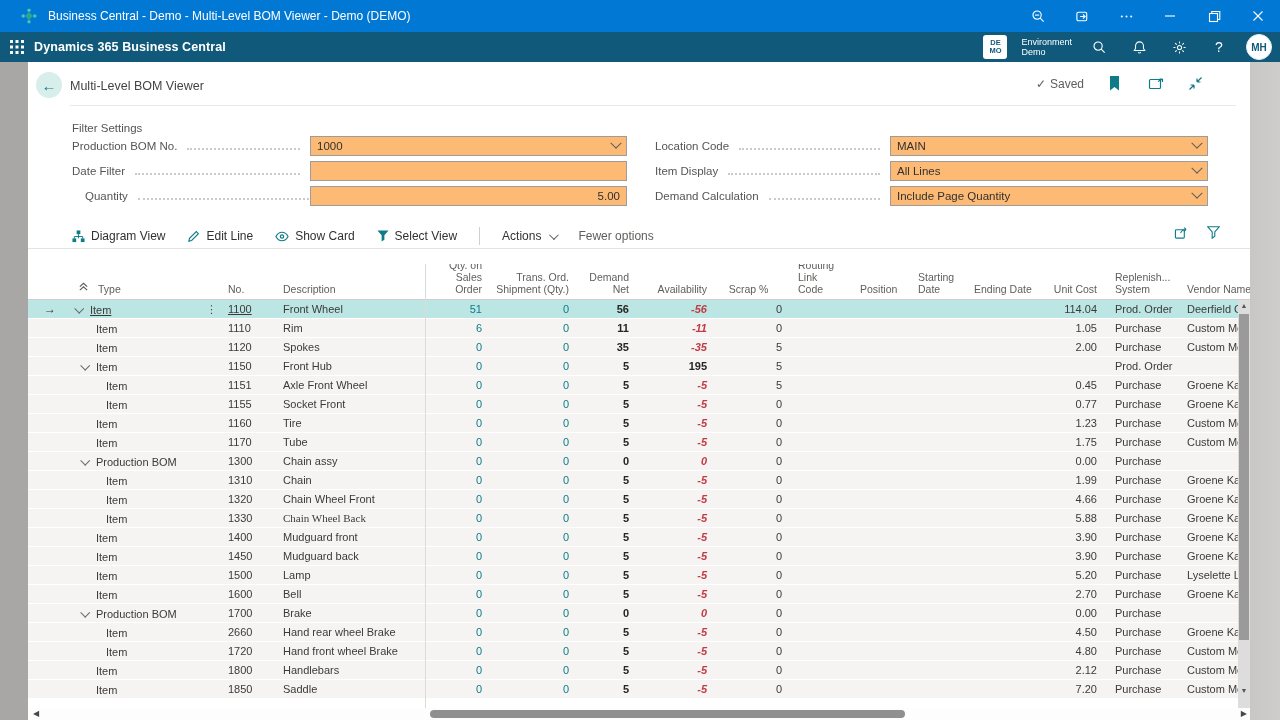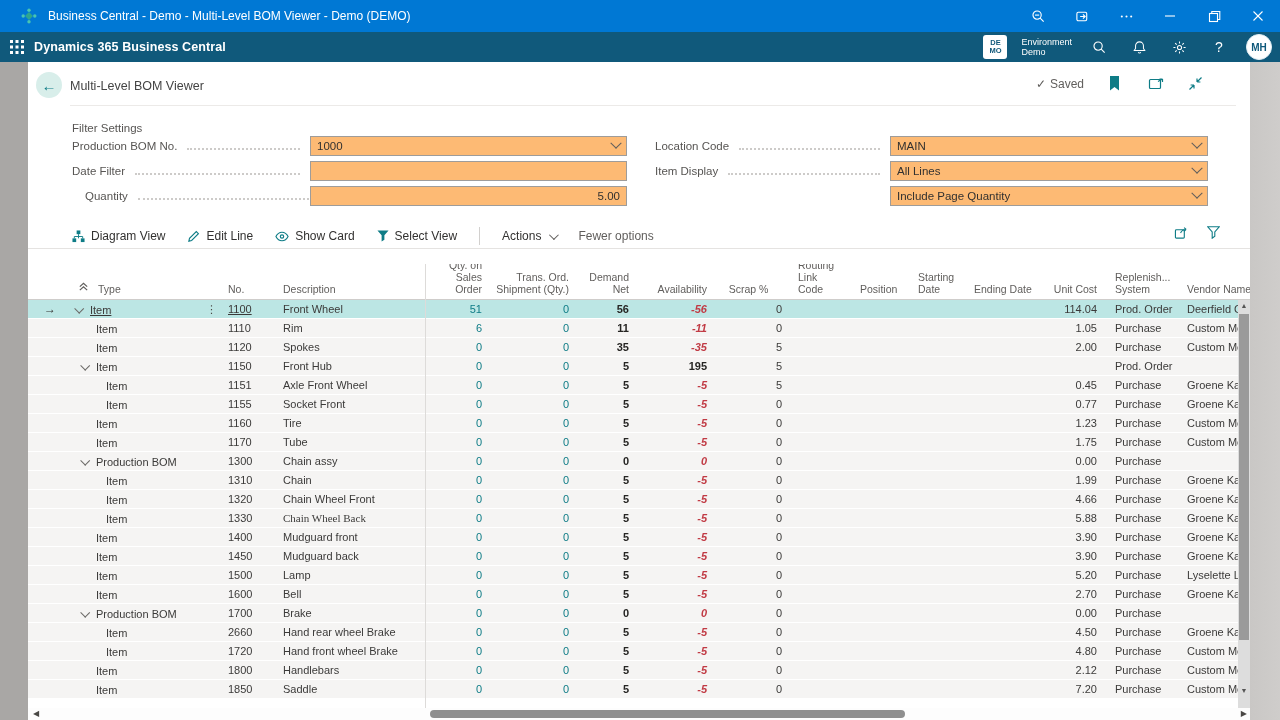--- a/index.html
+++ b/index.html
@@ -258,20 +258,24 @@
 
       <div class="ffield" style="left:627px; top:99px; width:235px;">
         <span class="flabel">Item Display</span>
           <span class="leader"></span>
       </div>
       <div class="fctrl" style="left:862px; top:99px; width:318px;">
         <span class="val">All Lines</span>
           <span class="combo-chev"></span>
       </div>
 
+      <div class="ffield" style="left:627px; top:124px; width:235px;">
+        <span class="flabel">Demand Calculation</span>
+          <span class="leader"></span>
+      </div>
       <div class="fctrl" style="left:862px; top:124px; width:318px;">
         <span class="val">Include Page Quantity</span>
           <span class="combo-chev"></span>
       </div>
 
       <div class="toolbar">
         <div class="t-item">
           <span>
             <svg width="13" height="13" viewBox="0 0 14 14" fill="#0e7c86">
                 <rect x="5" y="0.5" width="4" height="4"></rect>

